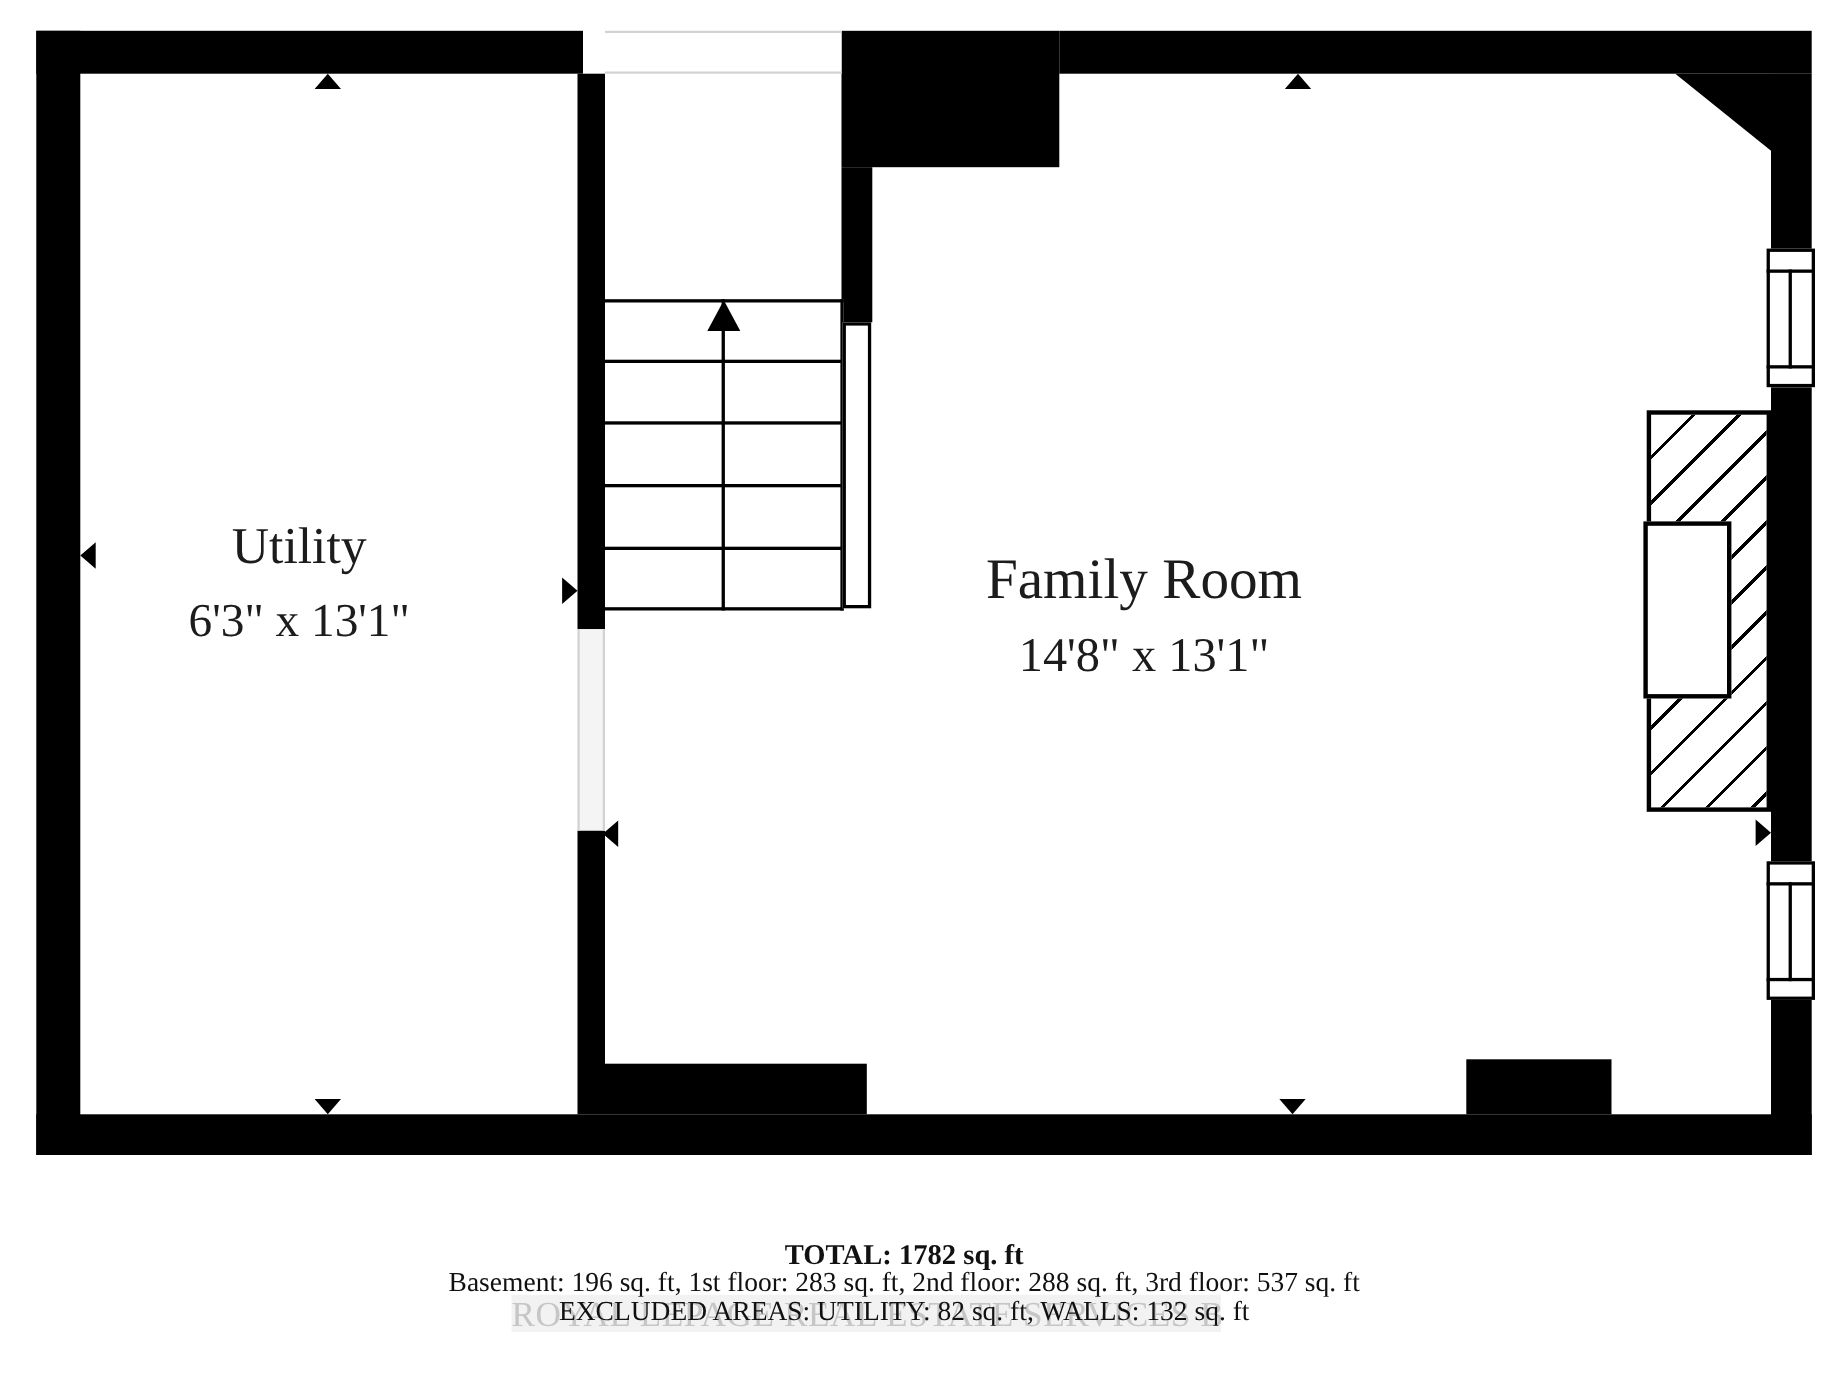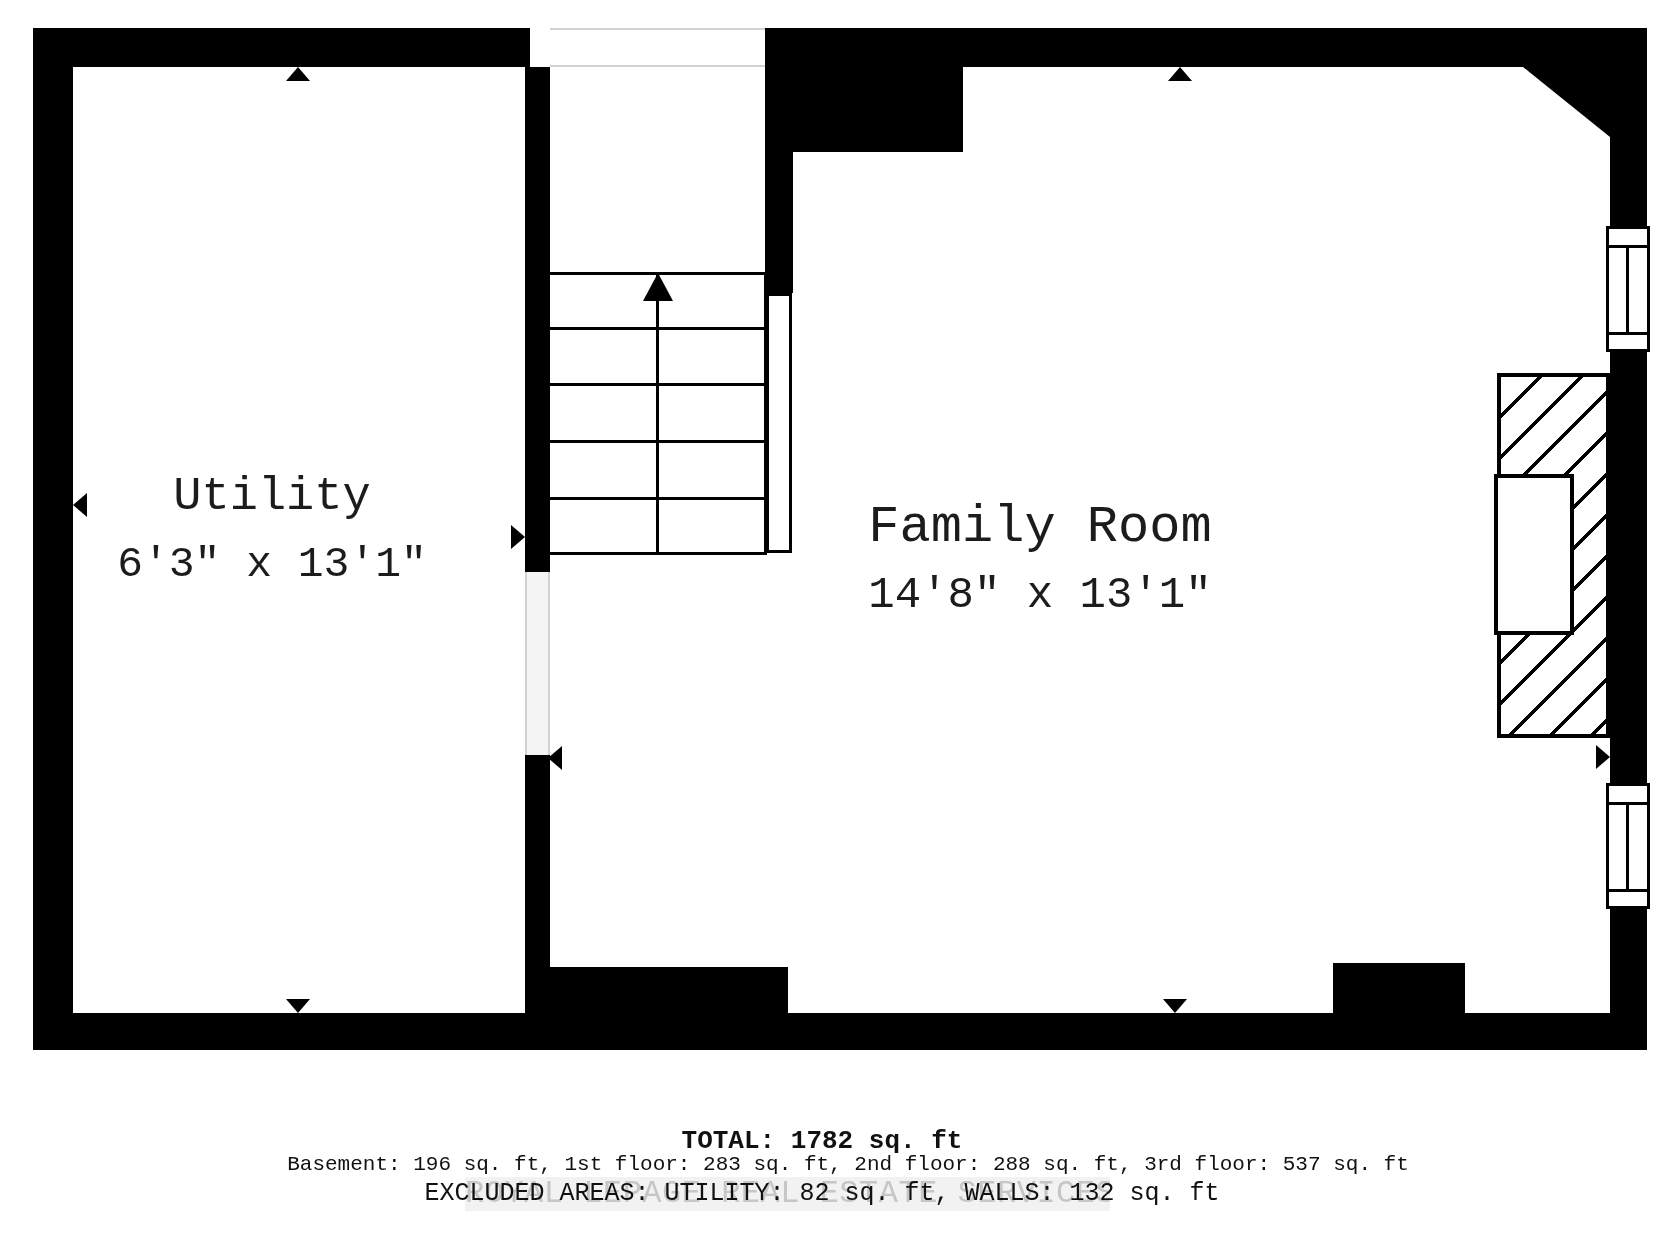--- a/index.html
+++ b/index.html
@@ -1,17 +1,17 @@
 <!DOCTYPE html>
 <html><head>
 <meta charset="utf-8">
 <style>
   html,body{margin:0;padding:0;background:#ffffff;}
   #plan{position:relative;width:1680px;height:1260px;background:#ffffff;overflow:hidden;
-        font-family:Liberation Mono, monospace;color:#1c1c1c;}
+        font-family:Liberation Serif, serif;color:#1c1c1c;}
   .abs{position:absolute;}
   .wall{position:absolute;background:#000000;}
   .tri{position:absolute;width:0;height:0;}
   .roomlabel{position:absolute;text-align:center;color:#1c1c1c;}
   .sumline{position:absolute;left:0;width:1644px;text-align:center;color:#111;}
 </style>
 </head>
 <body>
 
 <div id="plan">
@@ -72,16 +72,16 @@
   <div class="roomlabel" style="left:22px;top:470px;width:500px;font-size:47px;">Utility</div>
   <div class="roomlabel" style="left:22px;top:540px;width:500px;font-size:43px;">6'3" x 13'1"</div>
   <div class="roomlabel" style="left:790px;top:498px;width:500px;font-size:52px;">Family Room</div>
   <div class="roomlabel" style="left:790px;top:570px;width:500px;font-size:44px;">14'8" x 13'1"</div>
 
   <div class="abs" style="left:465px;top:1177px;width:645px;height:34px;line-height:34px;text-align:center;
               font-size:32px;color:#c6c6c6;background:rgba(0,0,0,0.05);letter-spacing:0.5px;
               overflow:hidden;white-space:nowrap;z-index:1;">ROYAL LEPAGE REAL ESTATE SERVICES Brokerage</div>
 
   <div class="sumline" style="top:1126px;font-size:26px;font-weight:bold;z-index:2;">TOTAL: 1782 sq. ft</div>
-  <div class="sumline" style="top:1153px;font-size:21px;z-index:2;padding-left:26px;">Basement: 196 sq. ft, 1st floor: 283 sq. ft, 2nd floor: 288 sq. ft, 3rd floor: 537 sq. ft</div>
+  <div class="sumline" style="top:1153px;font-size:25px;z-index:2;">Basement: 196 sq. ft, 1st floor: 283 sq. ft, 2nd floor: 288 sq. ft, 3rd floor: 537 sq. ft</div>
   <div class="sumline" style="top:1179px;font-size:25px;z-index:2;">EXCLUDED AREAS: UTILITY: 82 sq. ft, WALLS: 132 sq. ft</div>
 
 </div>
 
 </body></html>

